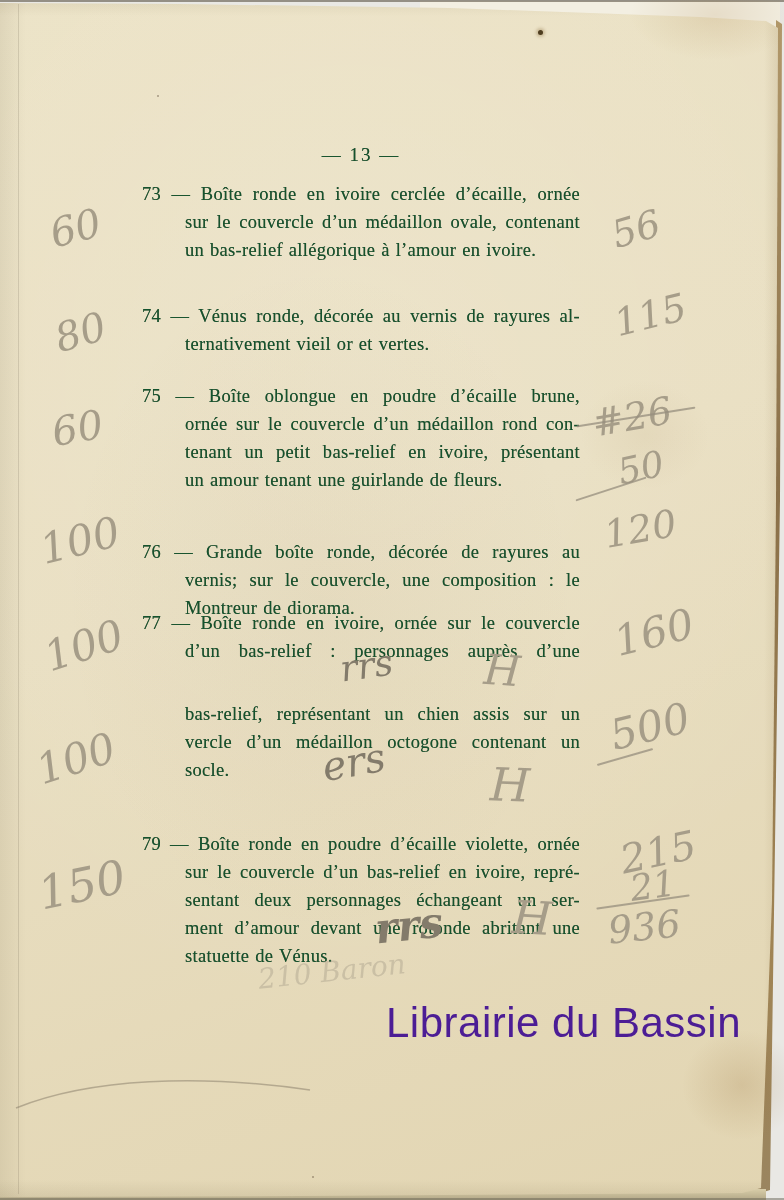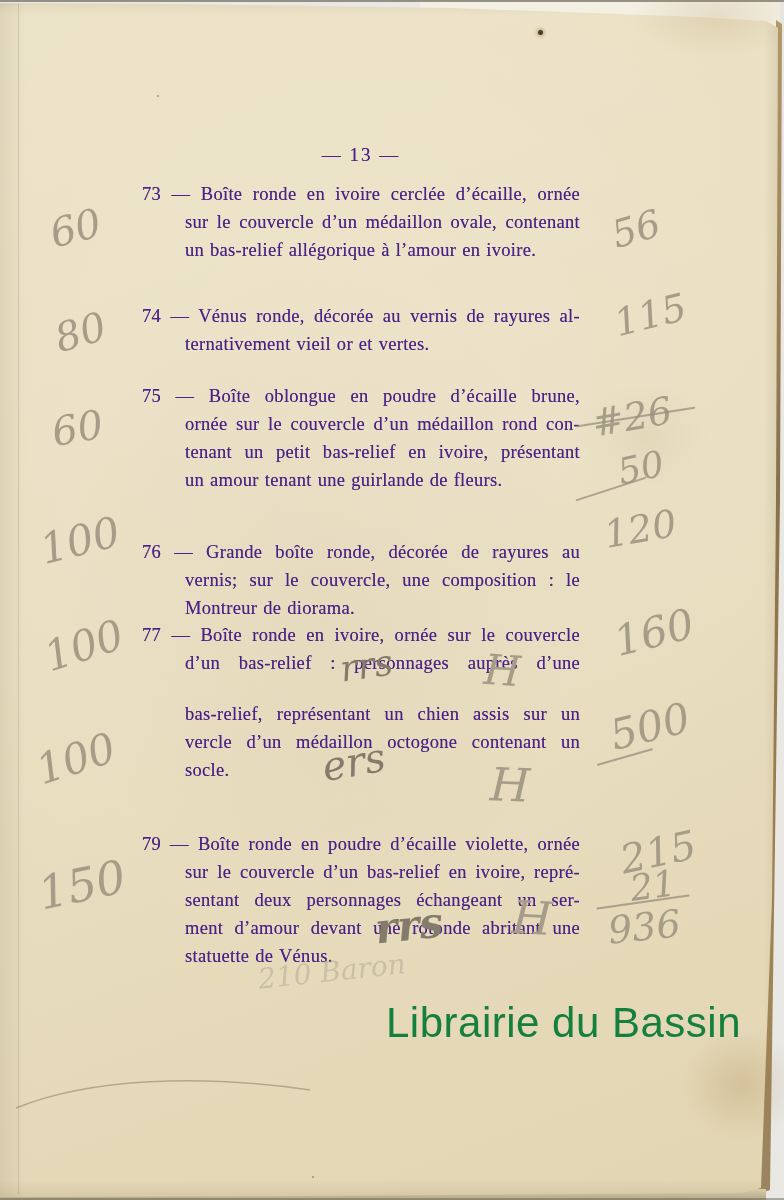--- a/index.html
+++ b/index.html
@@ -39,21 +39,21 @@
   .stain{position:absolute;border-radius:50%;pointer-events:none;}
   .stain.s1{left:630px;top:-30px;width:170px;height:90px;background:radial-gradient(closest-side,rgba(165,125,65,.16),rgba(165,125,65,0));}
   .stain.s2{left:682px;top:1030px;width:120px;height:110px;background:radial-gradient(closest-side,rgba(150,110,55,.20),rgba(150,110,55,0));}
   .stain.s3{left:580px;top:380px;width:130px;height:110px;background:radial-gradient(closest-side,rgba(150,120,70,.08),rgba(150,120,70,0));}
   .stain.s4{left:60px;top:260px;width:520px;height:680px;background:radial-gradient(closest-side,rgba(120,90,40,.045),rgba(120,90,40,0));}
   .pinhole{position:absolute;left:538px;top:30px;width:5px;height:5px;border-radius:50%;
     background:#4e3d1f;box-shadow:0 0 3px 2px rgba(130,100,50,.30);}
   .speck{position:absolute;width:2px;height:2px;border-radius:50%;background:rgba(80,65,45,.45);}
 
   
-  .print{color:#4c1d95;text-shadow:0 0 .5px rgba(62,56,44,.65);}
+  .print{color:#14532d;text-shadow:0 0 .5px rgba(62,56,44,.65);}
   .pageno{position:absolute;left:142px;top:144px;width:438px;text-align:center;
     font-size:19px;letter-spacing:2px;}
   .item{position:absolute;left:142px;width:438px;font-size:18.5px;letter-spacing:.3px;word-spacing:1px;}
   .ln{line-height:28px;min-height:28px;text-align:justify;text-align-last:justify;}
   .ln.cont{padding-left:43px;}
   .ln.last{text-align-last:left;}
 
   
   .hw{position:absolute;font-family:"DejaVu Serif",serif;font-style:italic;
     color:#a69d89;line-height:1;white-space:nowrap;}
@@ -100,21 +100,21 @@
   <div class="ln cont">tenant un petit bas-relief en ivoire, présentant</div>
   <div class="ln cont last">un amour tenant une guirlande de fleurs.</div>
 </div>
 
 <div class="print item" style="top:538px;">
   <div class="ln first"><span>76</span> <span>—</span> <span>Grande boîte ronde, décorée de rayures au</span></div>
   <div class="ln cont">vernis; sur le couvercle, une composition : le</div>
   <div class="ln cont last">Montreur de diorama.</div>
 </div>
 
-<div class="print item" style="top:609px;margin-top:12px;">
+<div class="print item" style="top:609px;">
   <div class="ln first"><span>77</span> <span>—</span> <span>Boîte ronde en ivoire, ornée sur le couvercle</span></div>
   <div class="ln cont">d’un bas-relief : personnages auprès d’une</div>
 </div>
 
 <div class="print item" style="top:700px;">
   <div class="ln cont">bas-relief, représentant un chien assis sur un</div>
   <div class="ln cont">vercle d’un médaillon octogone contenant un</div>
   <div class="ln cont last">socle.</div>
 </div>
 
@@ -155,13 +155,13 @@
 <div class="hw dark" style="left:322px;top:742px;font-size:40px;transform:rotate(-10deg);">ers</div>
 <div class="hw" style="left:490px;top:762px;font-size:46px;transform:rotate(2deg);">H</div>
 <div class="hw dark" style="left:375px;top:905px;font-size:42px;transform:rotate(-6deg);font-weight:bold;">rrs</div>
 <div class="hw" style="left:512px;top:895px;font-size:46px;transform:rotate(3deg);">H</div>
 <div class="hw" style="left:258px;top:958px;font-size:28px;transform:rotate(-6deg);opacity:.42;">210 Baron</div>
 
 <svg style="position:absolute;left:0;top:1070px;" width="340" height="60">
   <path d="M 16 38 C 90 8, 200 4, 310 20" fill="none" stroke="rgba(140,130,110,.55)" stroke-width="1.6"></path>
 </svg>
 
-<div class="wm" style="color: #15803d;">Librairie du Bassin</div>
+<div class="wm" style="color: #4c1d95;">Librairie du Bassin</div>
 
 </body></html>

